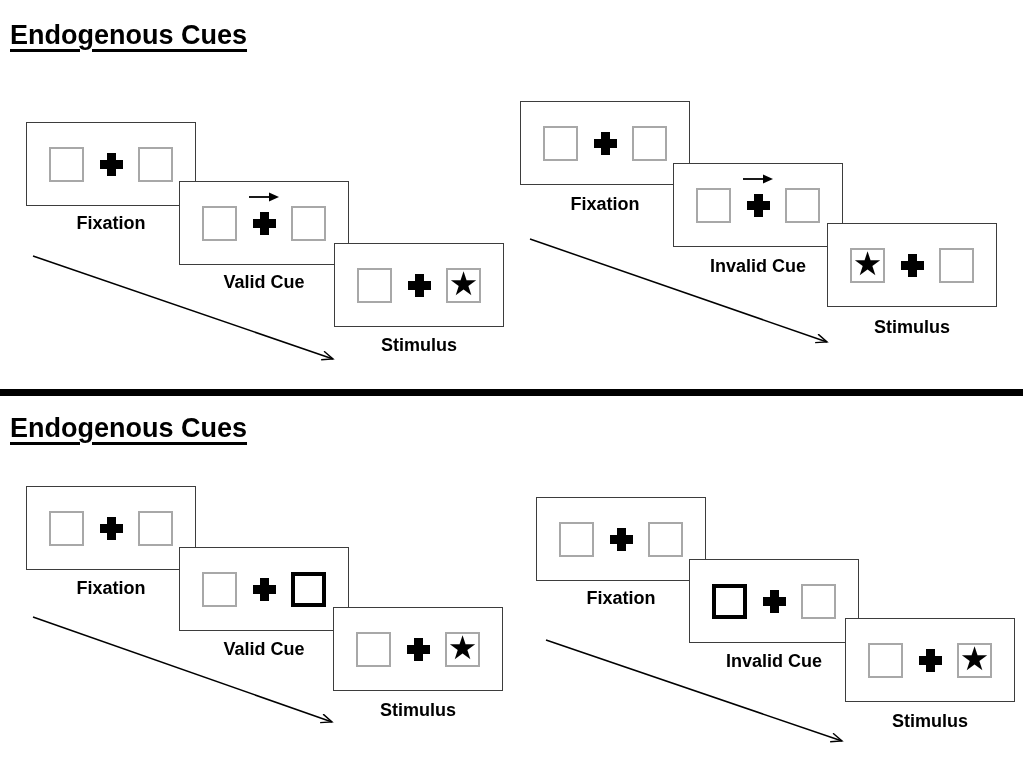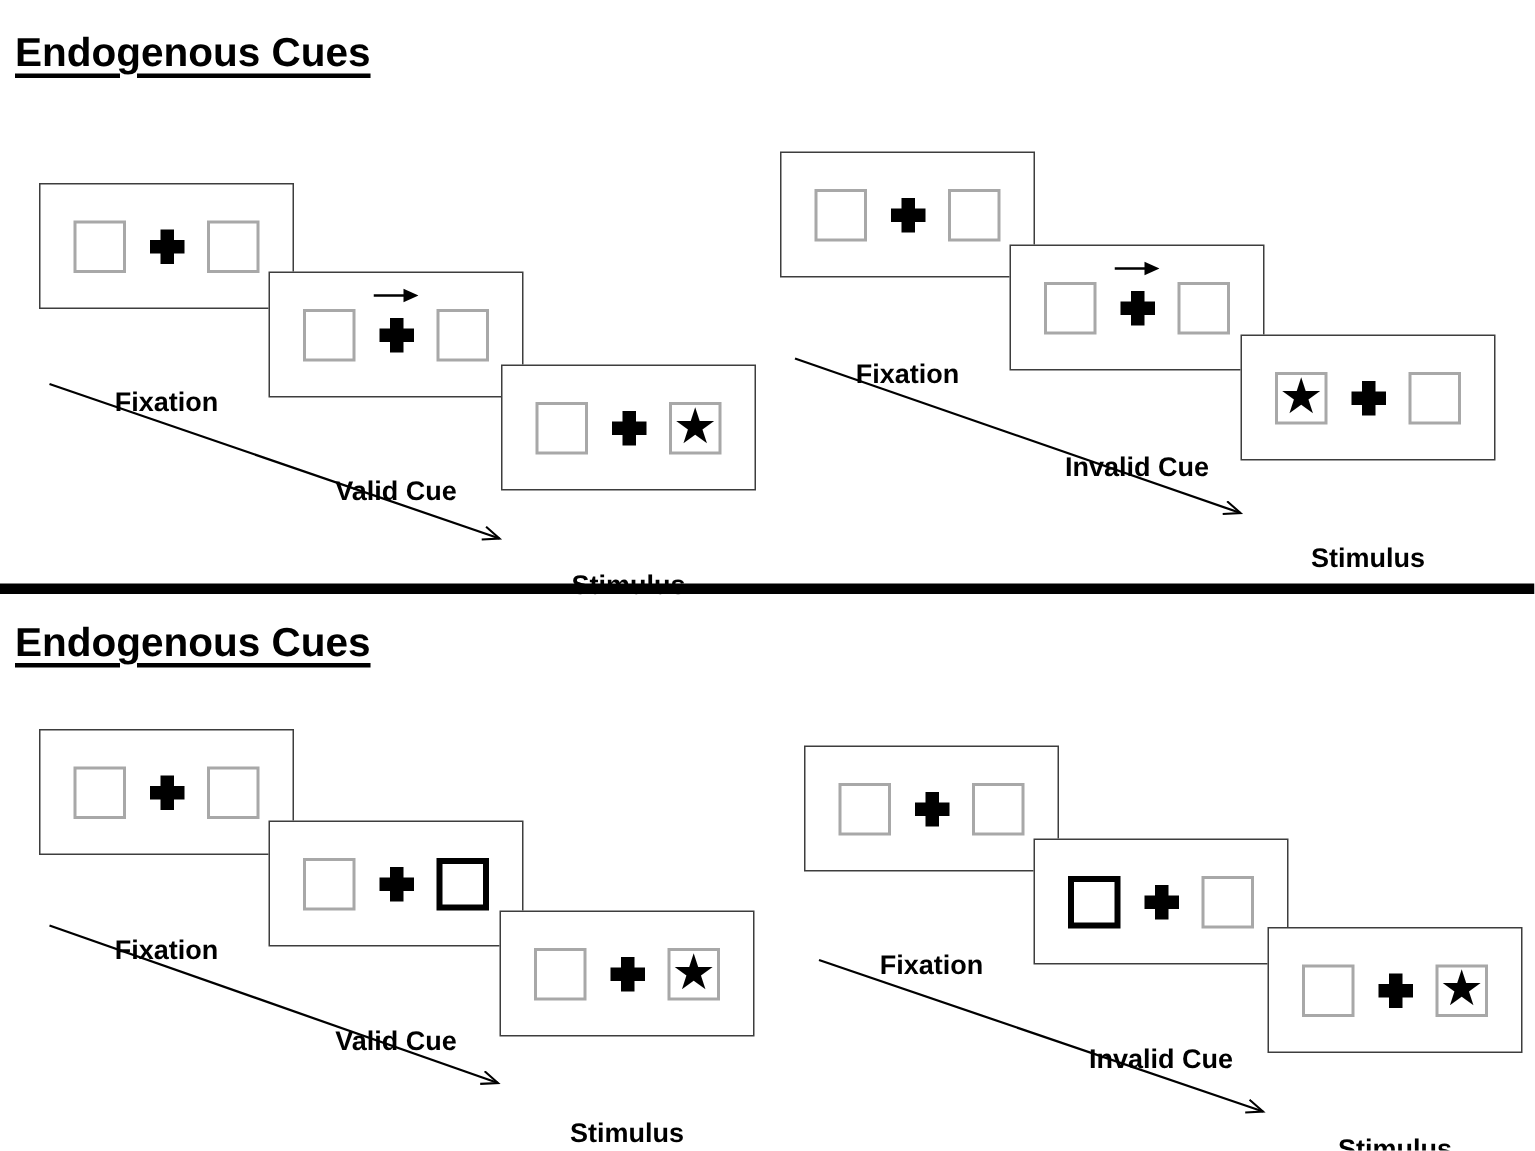--- a/index.html
+++ b/index.html
@@ -16,21 +16,21 @@
   .sq{width:35px;height:35px;box-sizing:border-box;border:2px solid #a8a8a8;
       background:#fff;display:flex;align-items:center;justify-content:center;}
   .sq.thick{border:4px solid #000;}
   .plus{position:relative;width:23px;height:23px;flex:0 0 auto;}
   .plus::before{content:"";position:absolute;left:0;top:7px;width:23px;height:9px;background:#000;}
   .plus::after{content:"";position:absolute;left:7px;top:0;width:9px;height:23px;background:#000;}
   .cue-arrow{position:absolute;left:50%;top:9px;transform:translateX(-50%);}
   .star{font-family:"DejaVu Sans", sans-serif;font-size:33px;line-height:26px;
         color:#000;display:block;margin-top:-2px;}
   .plabel{position:absolute;width:170px;text-align:center;font-weight:bold;
-          font-size:18px;z-index:1;margin-top:45px;}
+          font-size:18px;z-index:1;}
 </style>
 </head>
 <body>
 
 <svg class="arrows" width="1023" height="767">
   <defs>
     <marker id="ah" markerWidth="14" markerHeight="12" refX="12" refY="5" orient="auto" markerUnits="userSpaceOnUse">
       <polyline points="1,0.5 12,5 1,9.5" fill="none" stroke="#000" stroke-width="1.4"></polyline>
     </marker>
   </defs>

